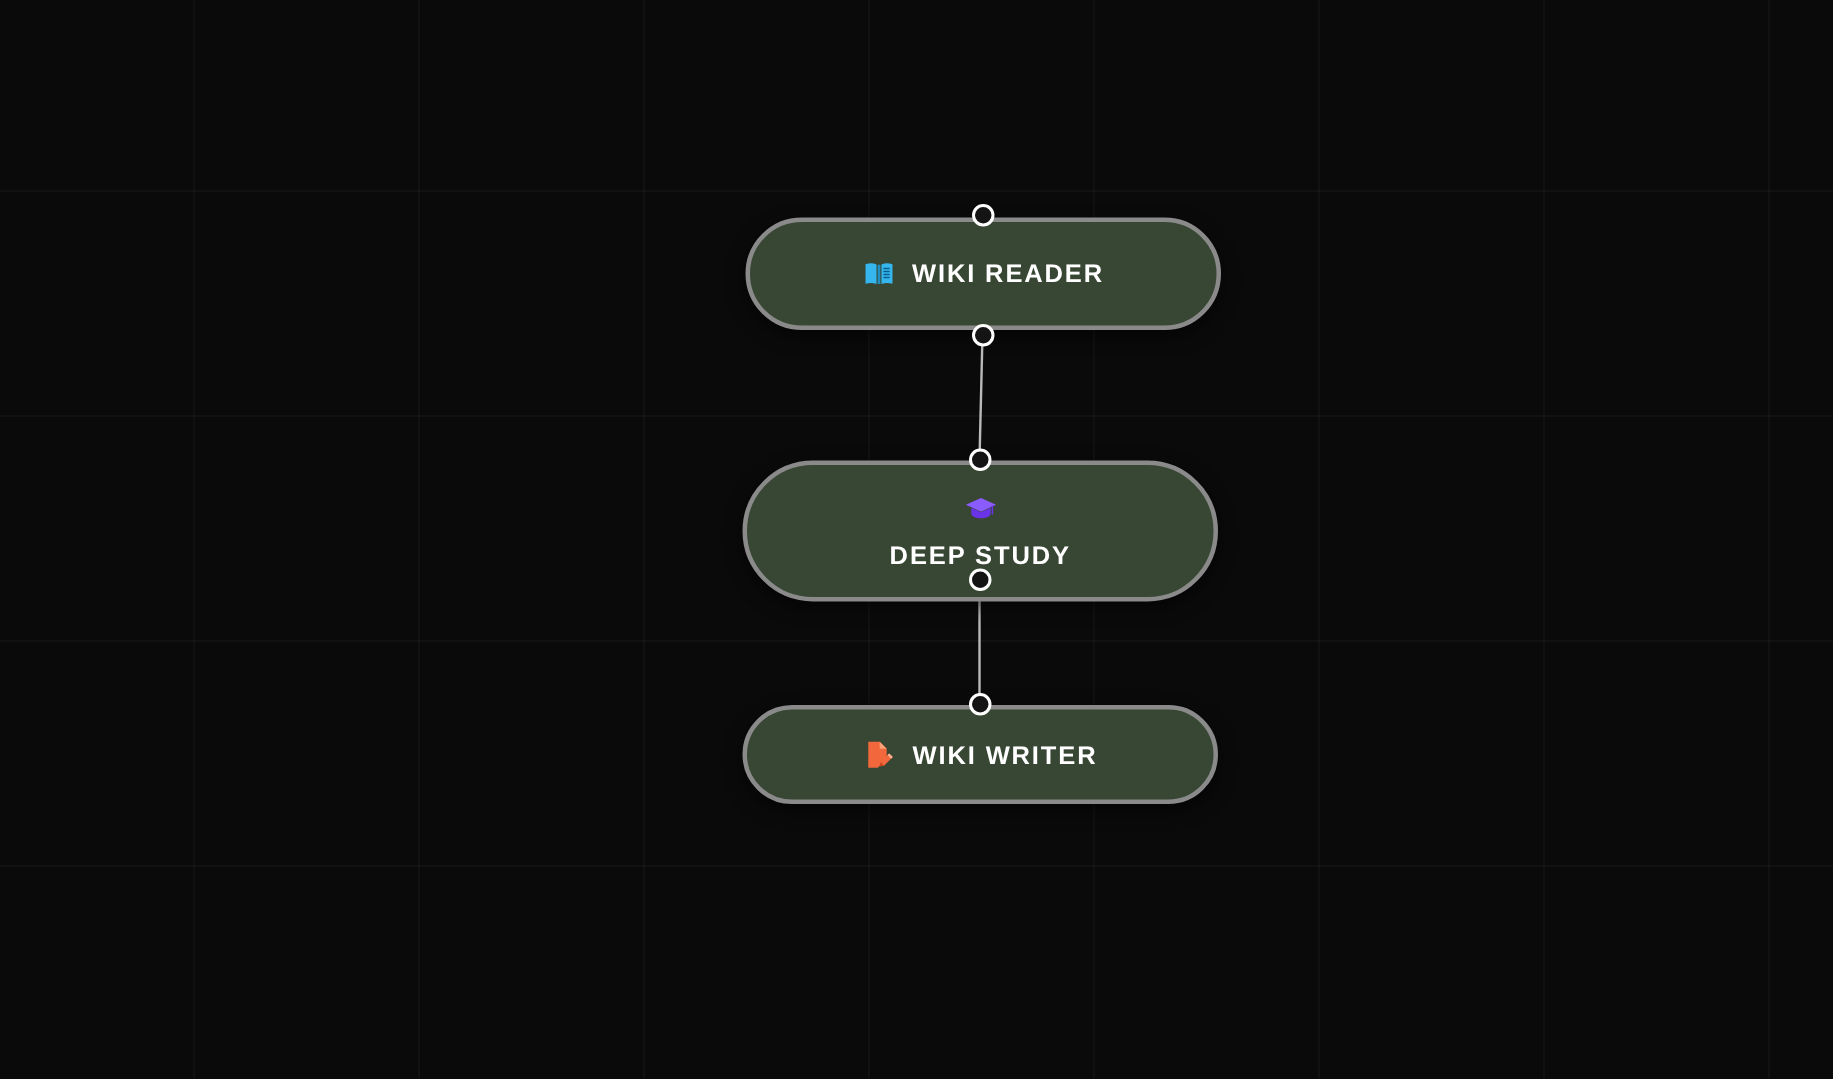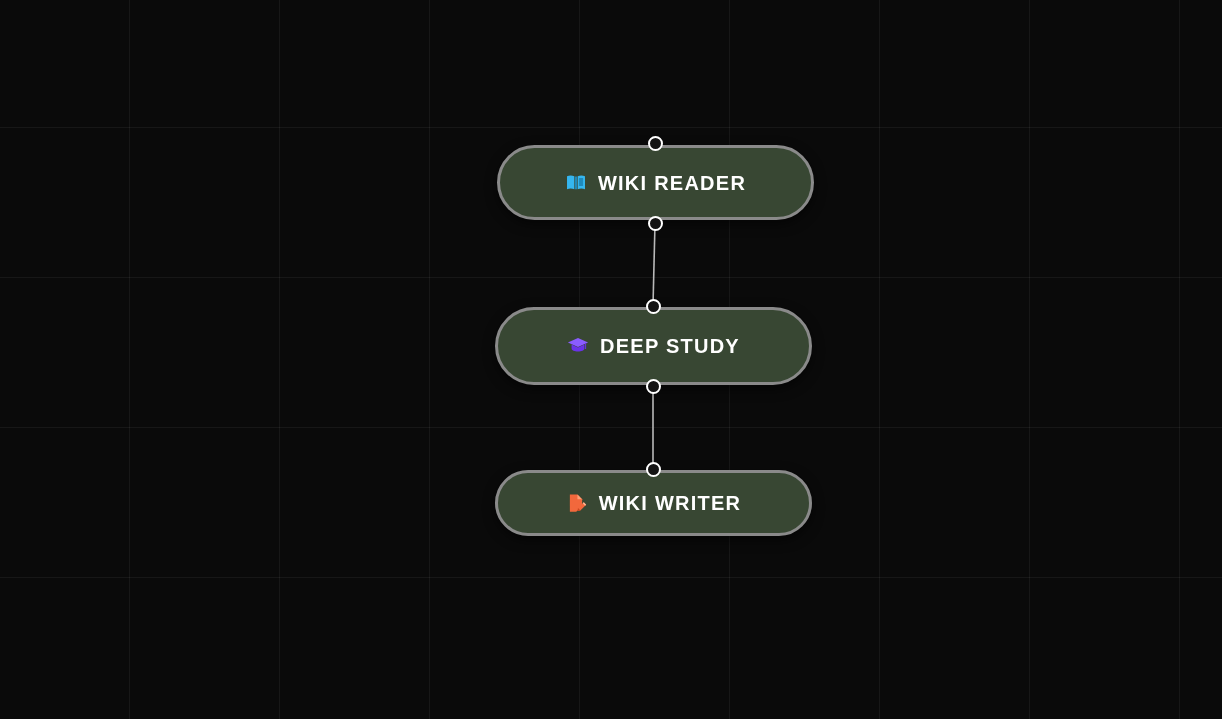--- a/index.html
+++ b/index.html
@@ -57,21 +57,21 @@
     gap: 11px;
     background: #384733;
     border: 3px solid #8a8a8a;
     border-radius: 999px;
     box-shadow: 0 4px 12px rgba(0,0,0,0.55);
     cursor: grab;
     user-select: none;
   }
   .node-label {
     color: #ffffff;
-    font-size: 20px;
+    font-size: 17px;
     font-weight: bold;
     letter-spacing: 1.25px;
     text-transform: uppercase;
     white-space: nowrap;
     line-height: 1;
   }
   .node-icon {
     width: 22px;
     height: 22px;
     display: block;
@@ -113,21 +113,21 @@
         <rect x="15.1" y="9.3" width="4.8" height="1.05" rx="0.5"></rect>
         <rect x="15.1" y="11.5" width="4.8" height="1.05" rx="0.5"></rect>
         <rect x="15.1" y="13.7" width="4.8" height="1.05" rx="0.5"></rect>
       </g>
     </svg>
     <span class="node-label">WIKI READER</span>
   </div>
   <div class="port" style="left:647.5px; top:135.5px;"></div>
   <div class="port" style="left:647.5px; top:215.5px;"></div>
 
-  <div class="node" style="left:495px; top:307px; width:317px; height:78px;">
+  <div class="node" style="left:495px; top:307px; width:317px; height:94px;flex-direction:column;">
     <svg class="node-icon" viewBox="0 0 24 24" aria-hidden="true">
       <path d="M12 3.2 23 8.2 12 13.2 1 8.2z" fill="#8a5cff"></path>
       <path d="M5 10.4v4.3c0 1.9 3.2 3.3 7 3.3s7-1.4 7-3.3v-4.3l-7 3.2z" fill="#6a33e8"></path>
       <path d="M20.3 8.9v6.4" stroke="#6a33e8" stroke-width="1.1" fill="none"></path>
     </svg>
     <span class="node-label">DEEP STUDY</span>
   </div>
   <div class="port" style="left:645.5px; top:298.5px;"></div>
   <div class="port" style="left:645.5px; top:378.5px;"></div>
 

